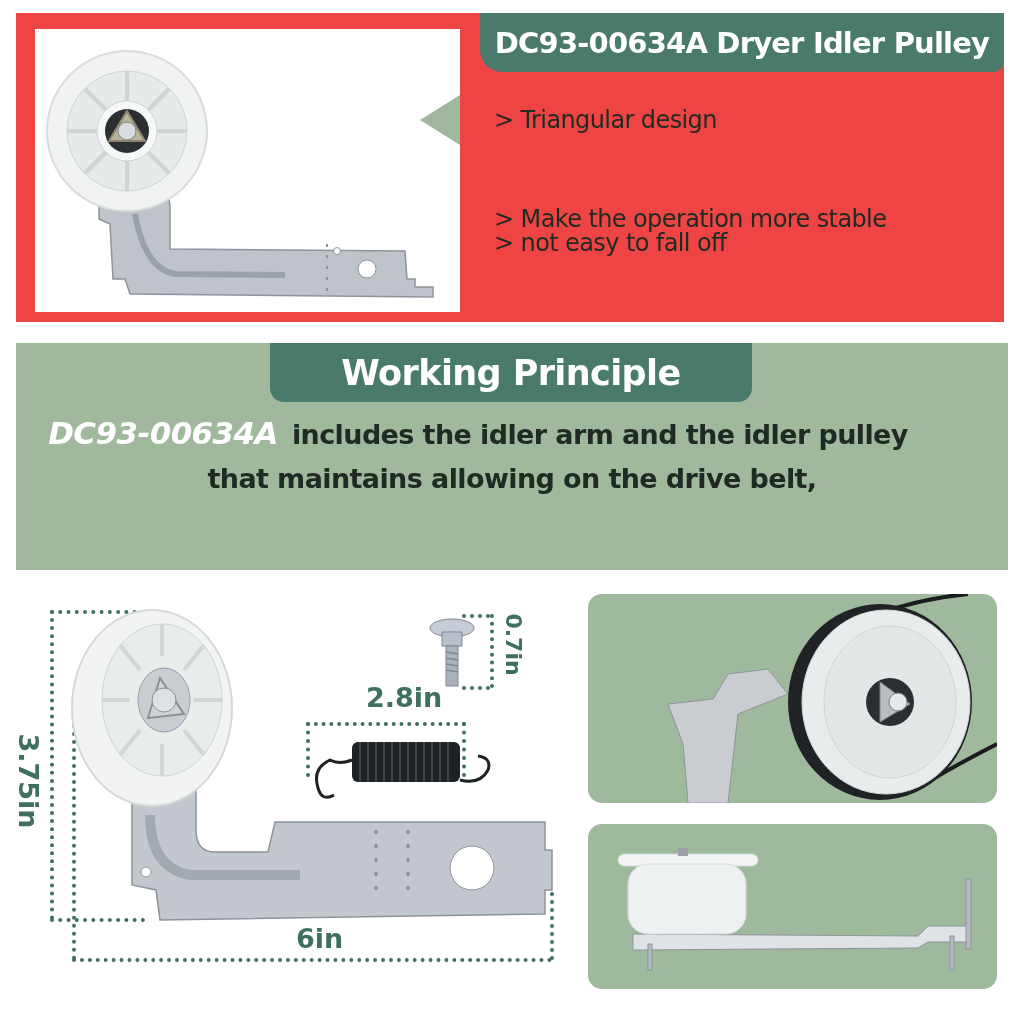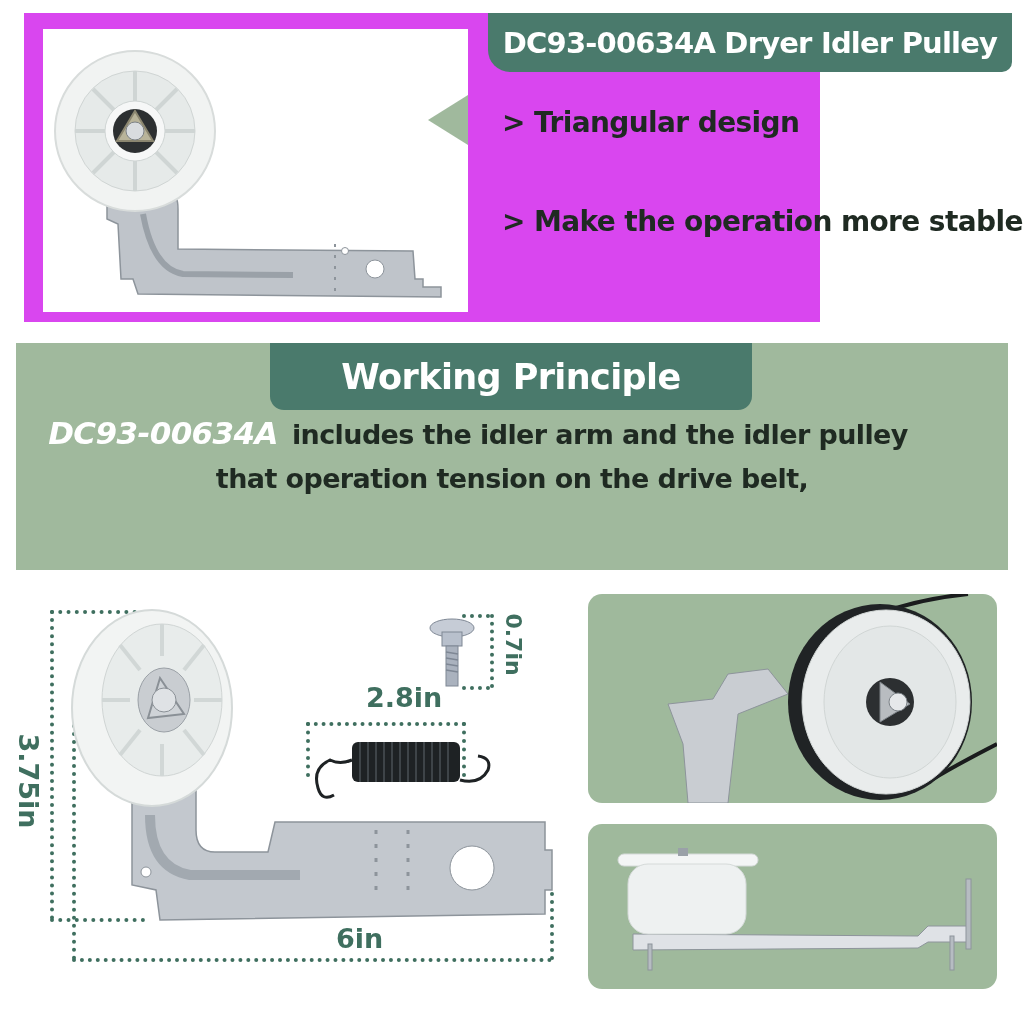--- a/index.html
+++ b/index.html
@@ -1,27 +1,27 @@
 <!DOCTYPE html>
 <html><head>
 <meta charset="utf-8">
 <style>
   html,body{margin:0;padding:0;}
   body{width:1024px;height:1024px;background:#ffffff;position:relative;overflow:hidden;font-family:"DejaVu Sans","Liberation Sans",sans-serif;}
   .abs{position:absolute;}
   
-  #top-panel{left:24px;top:13px;width:796px;height:309px;background:#d946ef;}
+  #top-panel{left:16px;top:13px;width:988px;height:309px;background:#ef4444;}
   #top-image-box{left:19px;top:16px;width:425px;height:283px;background:#ffffff;}
   #pointer{left:404px;top:82px;width:0;height:0;border-top:25px solid transparent;border-bottom:25px solid transparent;border-right:40px solid #a0b99d;}
   #title-bar{left:464px;top:0;width:524px;height:59px;background:#4a7a6c;border-radius:0 0 10px 22px;display:flex;align-items:center;justify-content:center;}
   #title-bar span{color:#ffffff;font-weight:bold;font-size:29px;letter-spacing:-0.8px;white-space:nowrap;}
-  .feature{left:478px;color:#1f2a22;font-weight:bold;font-size:28px;letter-spacing:-0.6px;white-space:nowrap;}
+  .feature{left:478px;color:#1f2a22;font-weight:normal;font-size:24px;letter-spacing:-0.6px;white-space:nowrap;}
   
   #wp-band{left:16px;top:343px;width:992px;height:227px;background:#a0b99d;}
-  #wp-header{left:254px;top:0;width:482px;height:67px;background:#4a7a6c;border-radius:0 0 14px 14px;display:flex;align-items:center;justify-content:center;}
+  #wp-header{left:254px;top:0;width:482px;height:59px;background:#4a7a6c;border-radius:0 0 14px 14px;display:flex;align-items:center;justify-content:center;}
   #wp-header span{color:#fff;font-weight:bold;font-size:35px;letter-spacing:-0.6px;}
   .wp-line{left:0;width:992px;text-align:center;color:#1f2a22;font-weight:bold;font-size:27px;letter-spacing:-0.6px;white-space:nowrap;}
   .wp-model{color:#ffffff;font-style:italic;font-size:31px;margin-right:14px;}
   
   .dot-h{height:0;border-top:4px dotted #3f6f5f;}
   .dot-v{width:0;border-left:4px dotted #3f6f5f;}
   .dim-label{color:#3f6f5f;font-weight:bold;font-size:27px;white-space:nowrap;}
   .photo-panel{left:588px;width:409px;background:#9fb99c;border-radius:14px;overflow:hidden;}
 </style>
 </head>
@@ -54,49 +54,50 @@
       <path d="M92 82 L110 112 L74 112 Z" fill="#b9b49a" stroke="#8b8670" stroke-width="2"></path>
       <circle cx="92" cy="102" r="9" fill="#d9dcdf" stroke="#7d8287"></circle>
     </svg>
   </div>
   <div id="pointer" class="abs"></div>
   <div id="title-bar" class="abs">
     <span>DC93-00634A Dryer Idler Pulley</span>
   </div>
   <div class="abs feature" style="top:93px;">&gt; Triangular design</div>
   <div class="abs feature" style="top:152px;margin-top:40px;">&gt; Make the operation more stable</div>
+  <div class="abs feature" style="top:216px;">&gt; not easy to fall off</div>
 </div>
 
 <div id="wp-band" class="abs">
   <div id="wp-header" class="abs">
     <span>Working Principle</span>
   </div>
   <div class="abs wp-line" style="top:72px;padding-right:68px;box-sizing:border-box;">
     <span class="wp-model">DC93-00634A</span><span>includes the idler arm and the idler pulley</span>
   </div>
-  <div class="abs wp-line" style="top:120px;">that operation tension on the drive belt,</div>
+  <div class="abs wp-line" style="top:120px;">that maintains allowing on the drive belt,</div>
 </div>
 
 <div class="abs" style="left:0;top:590px;width:580px;height:400px;">
 
   <div class="abs dot-h" style="left:50px;top:20px;width:95px;"></div>
   <div class="abs dot-v" style="left:50px;top:20px;height:310px;"></div>
   <div class="abs dot-h" style="left:50px;top:328px;width:95px;"></div>
   <div class="abs dot-v" style="left:72px;top:110px;height:260px;"></div>
   <div class="abs dot-h" style="left:72px;top:368px;width:480px;"></div>
   <div class="abs dot-v" style="left:550px;top:302px;height:68px;"></div>
   <div class="abs dot-h" style="left:306px;top:132px;width:160px;"></div>
   <div class="abs dot-v" style="left:306px;top:132px;height:55px;"></div>
   <div class="abs dot-v" style="left:462px;top:132px;height:55px;"></div>
   <div class="abs dot-h" style="left:462px;top:24px;width:28px;"></div>
   <div class="abs dot-v" style="left:490px;top:24px;height:74px;"></div>
   <div class="abs dot-h" style="left:462px;top:96px;width:28px;"></div>
 
   <div class="abs dim-label" style="left:-12px;top:168px;transform:rotate(90deg);transform-origin:center;width:80px;text-align:center;">3.75in</div>
-  <div class="abs dim-label" style="left:296px;top:333px;margin-left:40px;">6in</div>
+  <div class="abs dim-label" style="left:296px;top:333px;">6in</div>
   <div class="abs dim-label" style="left:366px;top:92px;">2.8in</div>
   <div class="abs dim-label" style="left:478px;top:42px;transform:rotate(90deg);transform-origin:center;width:70px;text-align:center;font-size:22px;">0.7in</div>
 
   <svg class="abs" style="left:0;top:0;" width="580" height="400" viewBox="0 0 580 400">
 
     <path d="M132 200 L196 200 L196 240 Q196 262 215 262 L268 262 L275 232 L545 232 L545 260 L552 260 L552 300 L545 300 L545 324 L160 330 L156 300 L132 295 Z" fill="#c3c8ce" stroke="#8d949b" stroke-width="1.5"></path>
     <path d="M150 225 Q150 278 190 285 L300 285" fill="none" stroke="#a2a9b0" stroke-width="10"></path>
     <circle cx="472" cy="278" r="22" fill="#ffffff" stroke="#8d949b"></circle>
     <circle cx="146" cy="282" r="5" fill="#fff" stroke="#8d949b"></circle>
     <line x1="376" y1="240" x2="376" y2="305" stroke="#8d949b" stroke-dasharray="4 10" stroke-width="3"></line>

